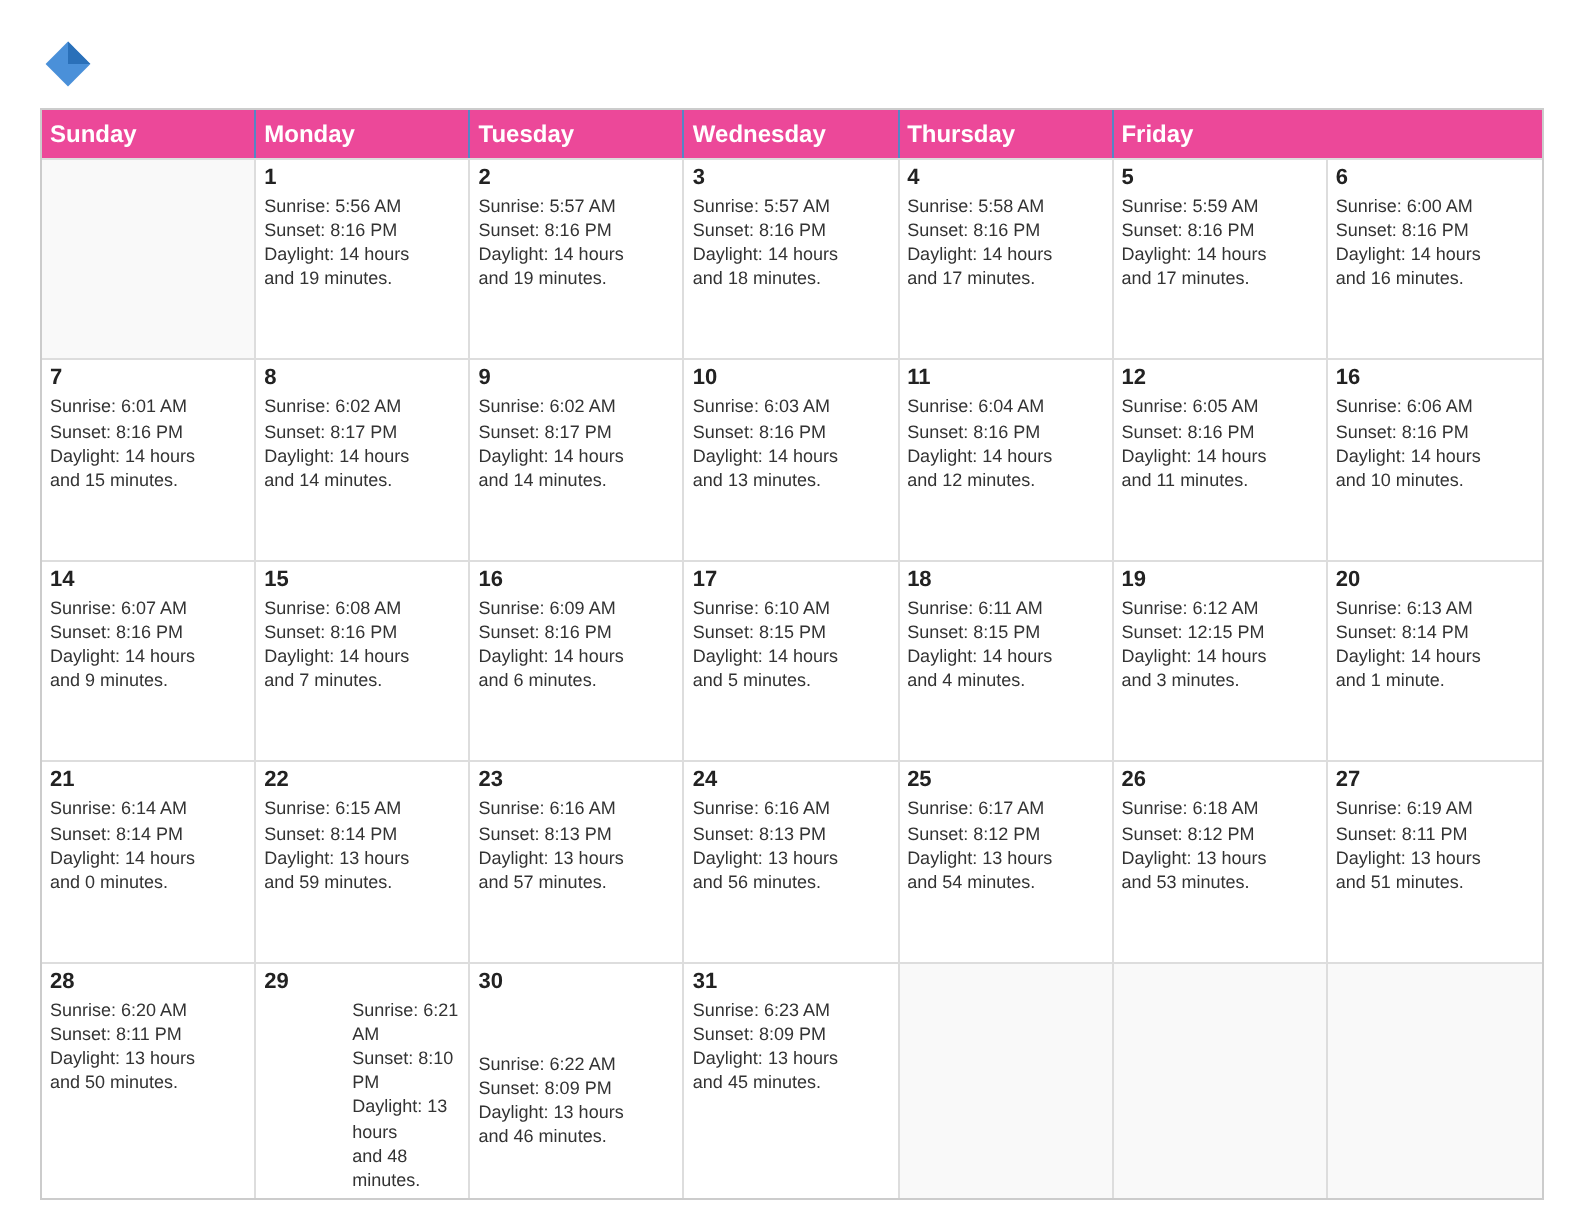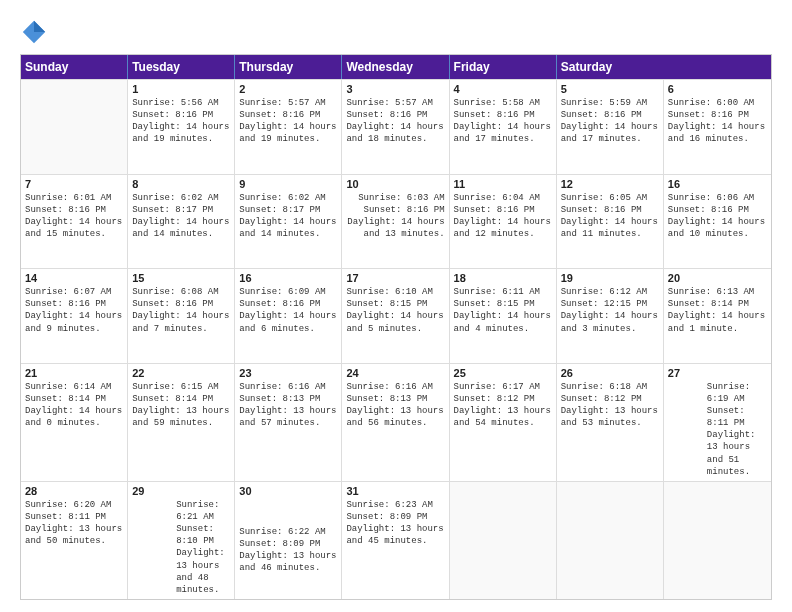--- a/index.html
+++ b/index.html
@@ -56,21 +56,21 @@
     }
     .calendar {
       flex: 1;
       display: flex;
       flex-direction: column;
       border: 1px solid #ccc;
     }
     .cal-header-row {
       display: grid;
       grid-template-columns: repeat(7, 1fr);
-      background: #4c1d95;
+      background: #ec4899;
     }
     .cal-header-cell {
       color: #fff;
       font-size: 12px;
       font-weight: bold;
       padding: 5px 4px;
       text-align: left;
       border-right: 1px solid #5585c5;
     }
     .cal-header-cell:last-child { border-right: none; }
@@ -99,21 +99,20 @@
       font-size: 11px;
       font-weight: bold;
       color: #222;
       display: block;
       margin-bottom: 2px;
     }
     .cal-cell .info {
       font-size: 9px;
       line-height: 1.35;
       color: #333;
-      font-family: Liberation Mono, monospace;
     }
   </style>
 </head>
 <body>
 
 <div class="page">
   <div class="header">
     <div class="logo">
       <svg class="logo-icon" viewBox="0 0 40 40">
         <polygon points="20,4 36,20 20,36 4,20" fill="#4a90d9"></polygon>
@@ -126,25 +125,25 @@
     </div>
     <div class="title-block">
       <h1></h1>
       <h2></h2>
     </div>
   </div>
 
   <div class="calendar">
     <div class="cal-header-row">
     <div class="cal-header-cell">Sunday</div>
+        <div class="cal-header-cell">Monday</div>
         <div class="cal-header-cell">Tuesday</div>
+        <div class="cal-header-cell">Wednesday</div>
         <div class="cal-header-cell">Thursday</div>
-        <div class="cal-header-cell">Wednesday</div>
         <div class="cal-header-cell">Friday</div>
-        <div class="cal-header-cell">Saturday</div>
       </div>
     <div class="cal-body">
     <div class="cal-week">
           <div class="cal-cell empty"></div>
           <div class="cal-cell">
             <span class="day-num">1</span>
             <div class="info" style="white-space: pre-line;">Sunrise: 5:56 AM
 Sunset: 8:16 PM
 Daylight: 14 hours
 and 19 minutes.</div>
@@ -202,21 +201,21 @@
           </div>
           <div class="cal-cell">
             <span class="day-num">9</span>
             <div class="info" style="white-space: pre-line;">Sunrise: 6:02 AM
 Sunset: 8:17 PM
 Daylight: 14 hours
 and 14 minutes.</div>
           </div>
           <div class="cal-cell">
             <span class="day-num">10</span>
-            <div class="info" style="white-space: pre-line; text-align: right;">Sunrise: 6:03 AM
+            <div class="info" style="white-space: pre-line;">Sunrise: 6:03 AM
 Sunset: 8:16 PM
 Daylight: 14 hours
 and 13 minutes.</div>
           </div>
           <div class="cal-cell">
             <span class="day-num">11</span>
             <div class="info" style="white-space: pre-line;">Sunrise: 6:04 AM
 Sunset: 8:16 PM
 Daylight: 14 hours
 and 12 minutes.</div>
@@ -325,21 +324,21 @@
           </div>
           <div class="cal-cell">
             <span class="day-num">26</span>
             <div class="info" style="white-space: pre-line;">Sunrise: 6:18 AM
 Sunset: 8:12 PM
 Daylight: 13 hours
 and 53 minutes.</div>
           </div>
           <div class="cal-cell">
             <span class="day-num">27</span>
-            <div class="info" style="white-space: pre-line; margin-left: 39px;">Sunrise: 6:19 AM
+            <div class="info" style="white-space: pre-line;">Sunrise: 6:19 AM
 Sunset: 8:11 PM
 Daylight: 13 hours
 and 51 minutes.</div>
           </div>
         </div>
         <div class="cal-week">
           <div class="cal-cell">
             <span class="day-num">28</span>
             <div class="info" style="white-space: pre-line;">Sunrise: 6:20 AM
 Sunset: 8:11 PM

